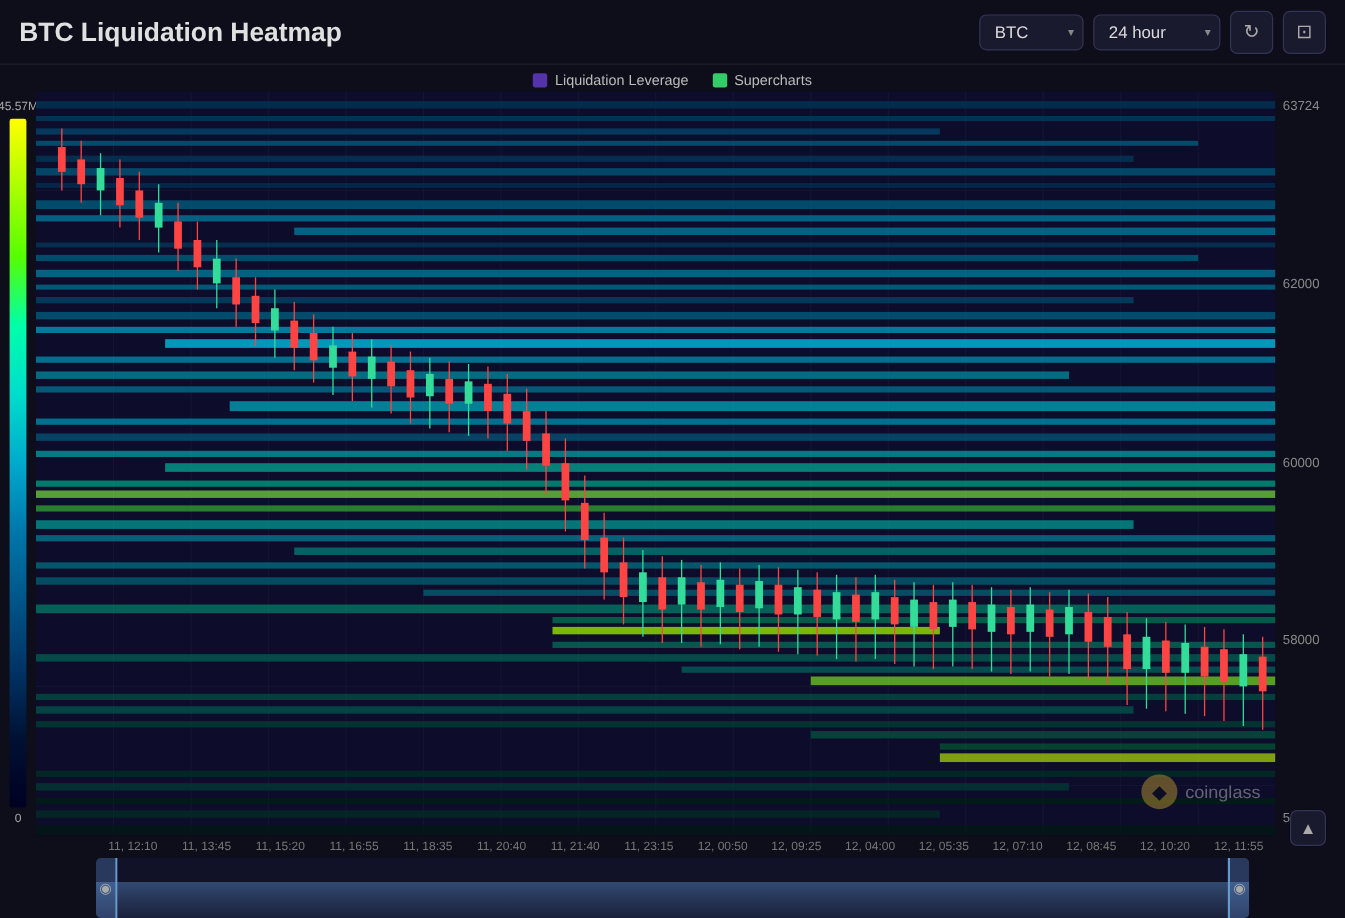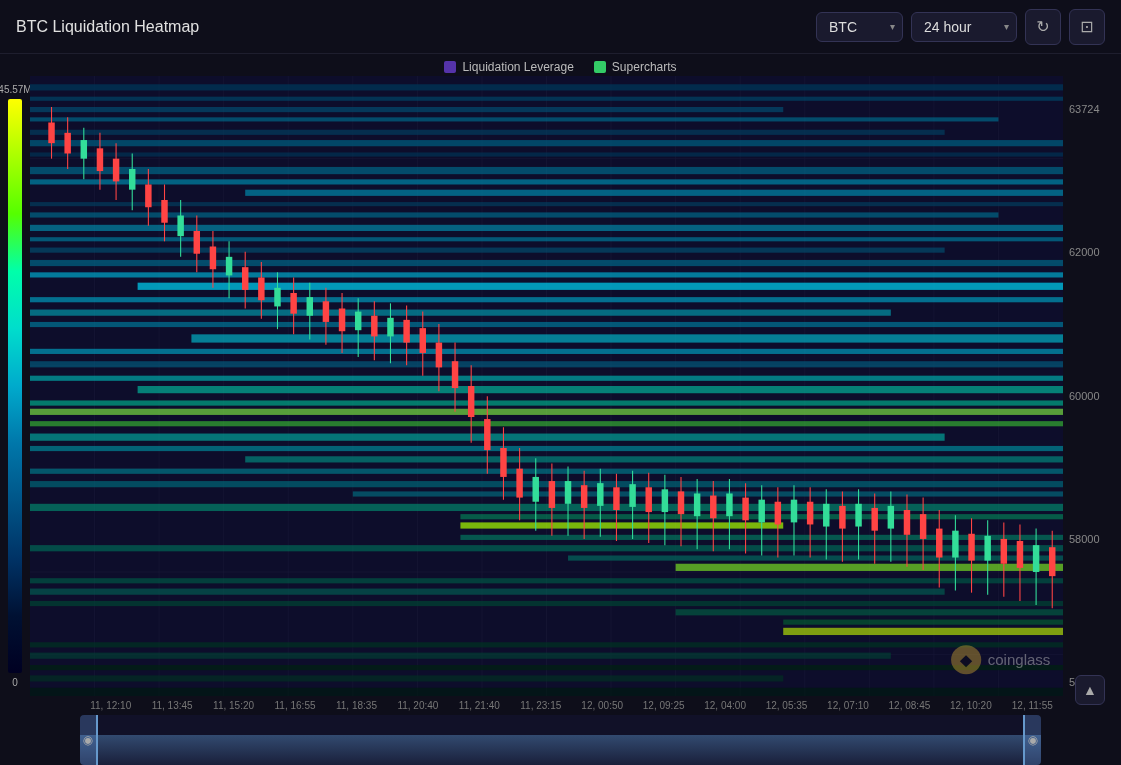--- a/index.html
+++ b/index.html
@@ -15,22 +15,22 @@
     .header {
       display: flex;
       align-items: center;
       padding: 8px 16px;
       height: 54px;
       background: #0e0e1a;
       border-bottom: 1px solid #1e1e2e;
     }
 
     .title {
-      font-size: 16px;
-      font-weight: 400;
+      font-size: 22px;
+      font-weight: 700;
       color: #e0e0e0;
       flex: 1;
     }
 
     .controls {
       display: flex;
       align-items: center;
       gap: 8px;
     }
 
@@ -152,21 +152,20 @@
 
     .price-axis {
       width: 58px;
       display: flex;
       flex-direction: column;
       justify-content: space-between;
       padding: 8px 0 8px 6px;
       font-size: 11px;
       color: #888;
       position: relative;
-      margin-top: 20px;
     }
 
     .price-label {
       line-height: 1;
     }
 
     .x-axis {
       display: flex;
       margin-left: 80px;
       margin-right: 58px;

